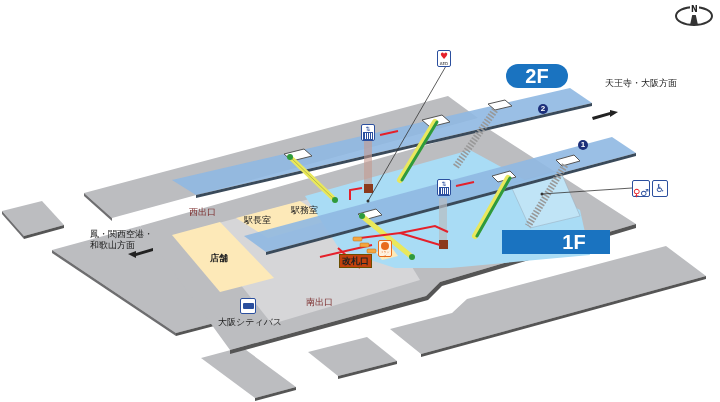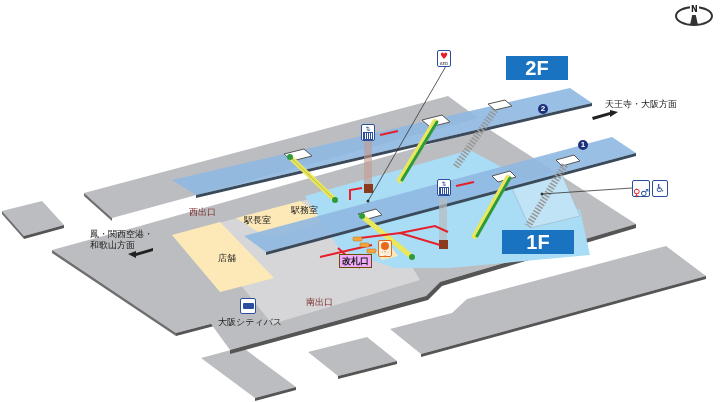--- a/index.html
+++ b/index.html
@@ -4,21 +4,21 @@
   <style>
     html, body { margin: 0; padding: 0; background: #ffffff; }
     body { width: 720px; height: 402px; position: relative; overflow: hidden;
            font-family: "DejaVu Sans", "Liberation Sans", sans-serif; }
     #map { position: absolute; left: 0; top: 0; width: 720px; height: 402px; }
     .lbl { position: absolute; font-size: 9px; color: #222; white-space: nowrap; line-height: 11px; }
     .lbl-exit { color: #7a2a2a; }
     .floor-badge { position: absolute; background: #1a73c0; color: #fff; font-weight: bold;
                    font-family: "Liberation Sans", sans-serif; font-size: 20px; text-align: center;
                    line-height: 24px; }
-    .gate-badge { position: absolute; background: #f0abfc; border: 1px solid #6b4d00; color: #222;
+    .gate-badge { position: absolute; background: #c2410c; border: 1px solid #6b4d00; color: #222;
                   font-size: 9px; font-weight: bold; padding: 0 2px; line-height: 12px; }
     .icon-box { position: absolute; background: #fff; border: 1.5px solid #2b4f9e; border-radius: 2px;
                 box-sizing: border-box; }
     .num-dot { position: absolute; width: 10px; height: 10px; border-radius: 50%; background: #1c2f7a;
                color: #fff; font-size: 8px; font-weight: bold; line-height: 10px; text-align: center;
                font-family: "Liberation Sans", sans-serif; }
   </style>
 </head>
 <body>
 
@@ -140,36 +140,36 @@
   </g>
 
   <g>
     <ellipse cx="694" cy="16" rx="18" ry="9" fill="#fff" stroke="#333" stroke-width="2"></ellipse>
     <polygon points="694,7 690,25 698,25" fill="#333"></polygon>
   </g>
 </svg>
 
 <div class="lbl" style="left:690px; top:4px; font-size:8px; font-weight:bold; background:#fff; padding:0 1px;">N</div>
 
-<div class="floor-badge" style="left:506px; top:56px; width:62px; height:24px;">2F</div>
-<div class="floor-badge" style="left:502px; top:230px; width:72px; height:24px;">1F</div>
+<div class="floor-badge" style="left:506px; top:64px; width:62px; height:24px;border-radius:12px;">2F</div>
+<div class="floor-badge" style="left:502px; top:230px; width:72px; height:24px;padding-left:36px;">1F</div>
 
 <div class="num-dot" style="left:538px; top:104px;">2</div>
 <div class="num-dot" style="left:578px; top:140px;">1</div>
 
-<div class="lbl" style="left:605px; top:99px;">天王寺・大阪方面</div>
+<div class="lbl" style="left:605px; top:78px;">天王寺・大阪方面</div>
 <div class="lbl" style="left:90px; top:229px;">鳳・関西空港・</div>
 <div class="lbl" style="left:90px; top:240px;">和歌山方面</div>
 
 <div class="lbl lbl-exit" style="left:189px; top:207px;">西出口</div>
 <div class="lbl lbl-exit" style="left:306px; top:297px;">南出口</div>
 
 <div class="lbl" style="left:275px; top:205px;margin-left:16px;">駅務室</div>
 <div class="lbl" style="left:244px; top:215px;">駅長室</div>
-<div class="lbl" style="left:218px; top:253px;">店舗</div>
+<div class="lbl" style="left:210px; top:253px;font-weight:bold;">店舗</div>
 
 <div class="gate-badge" style="left:339px; top:254px;">改札口</div>
 
 <div class="icon-box" style="left:378px; top:240px; width:14px; height:17px; border-color:#e86b1c; background:#fff2e0;">
   <div style="width:8px;height:8px;border-radius:50%;background:#e86b1c;margin:1px auto 0;"></div>
   <div style="font-size:3px;color:#e86b1c;text-align:center;line-height:4px;overflow:hidden;">スタンプ</div>
 </div>
 
 <div class="icon-box" style="left:437px; top:50px; width:14px; height:17px;">
   <div style="color:#e5202a;font-size:9px;text-align:center;line-height:10px;">♥</div>

